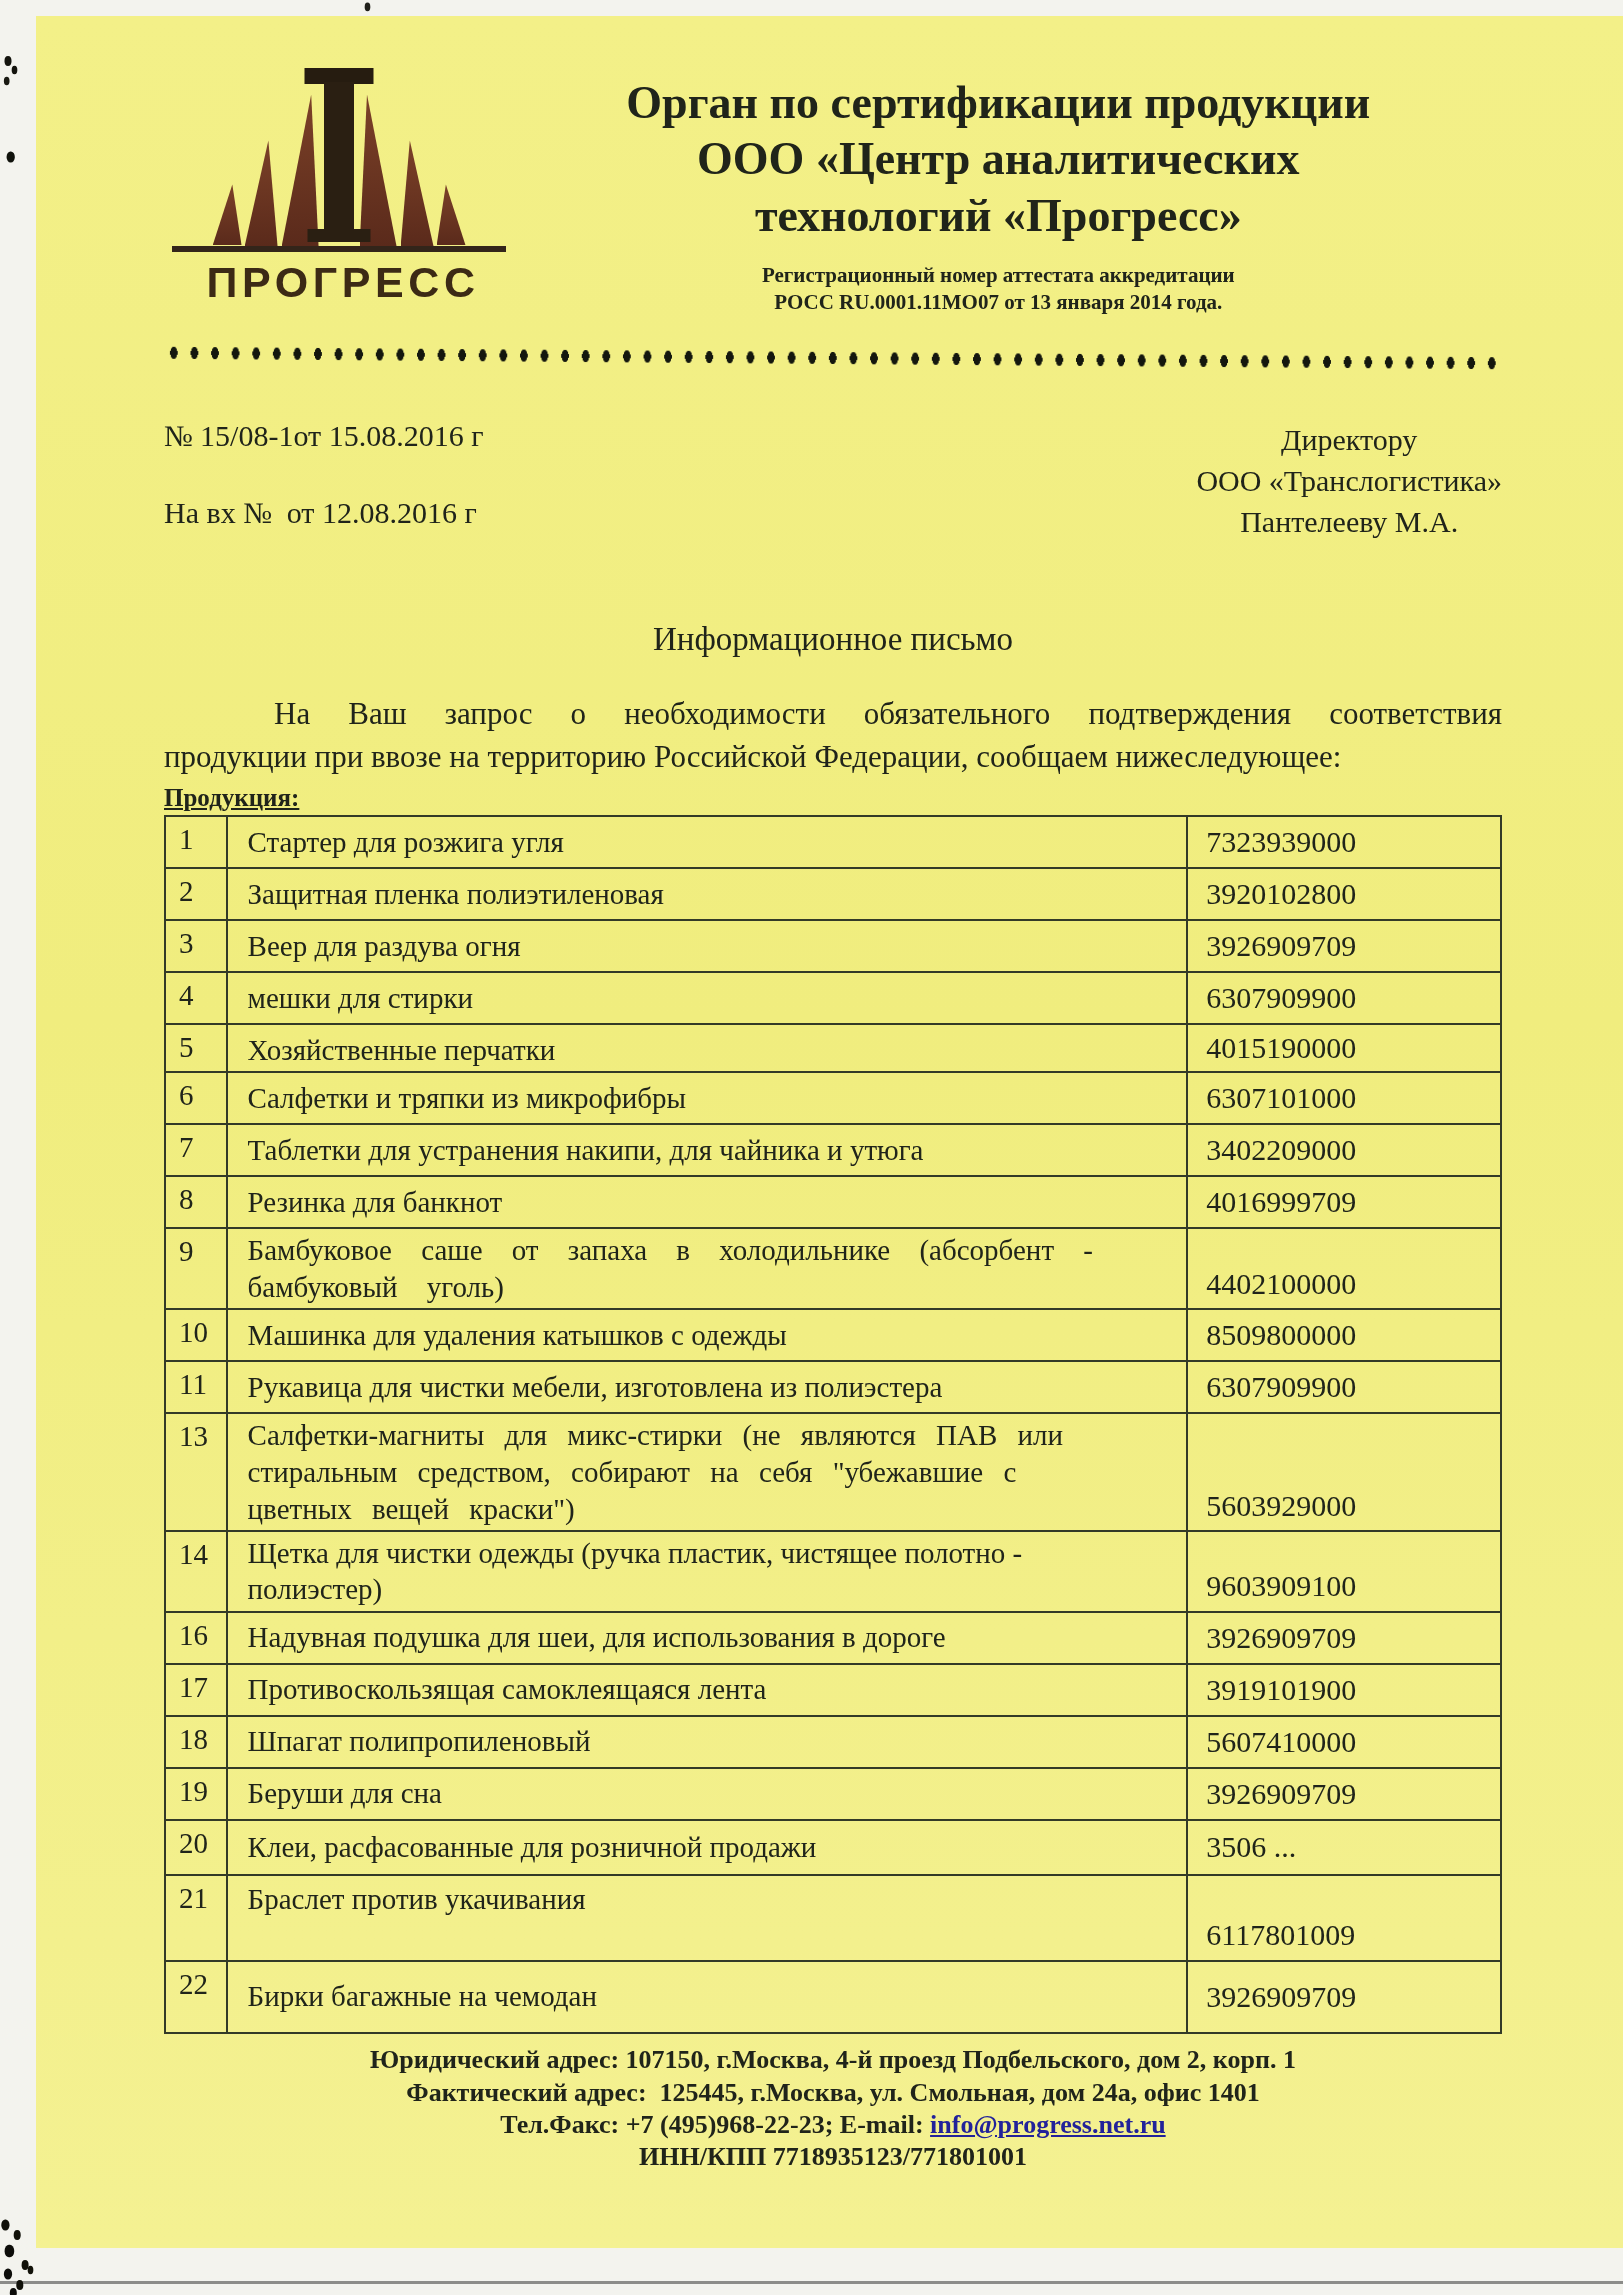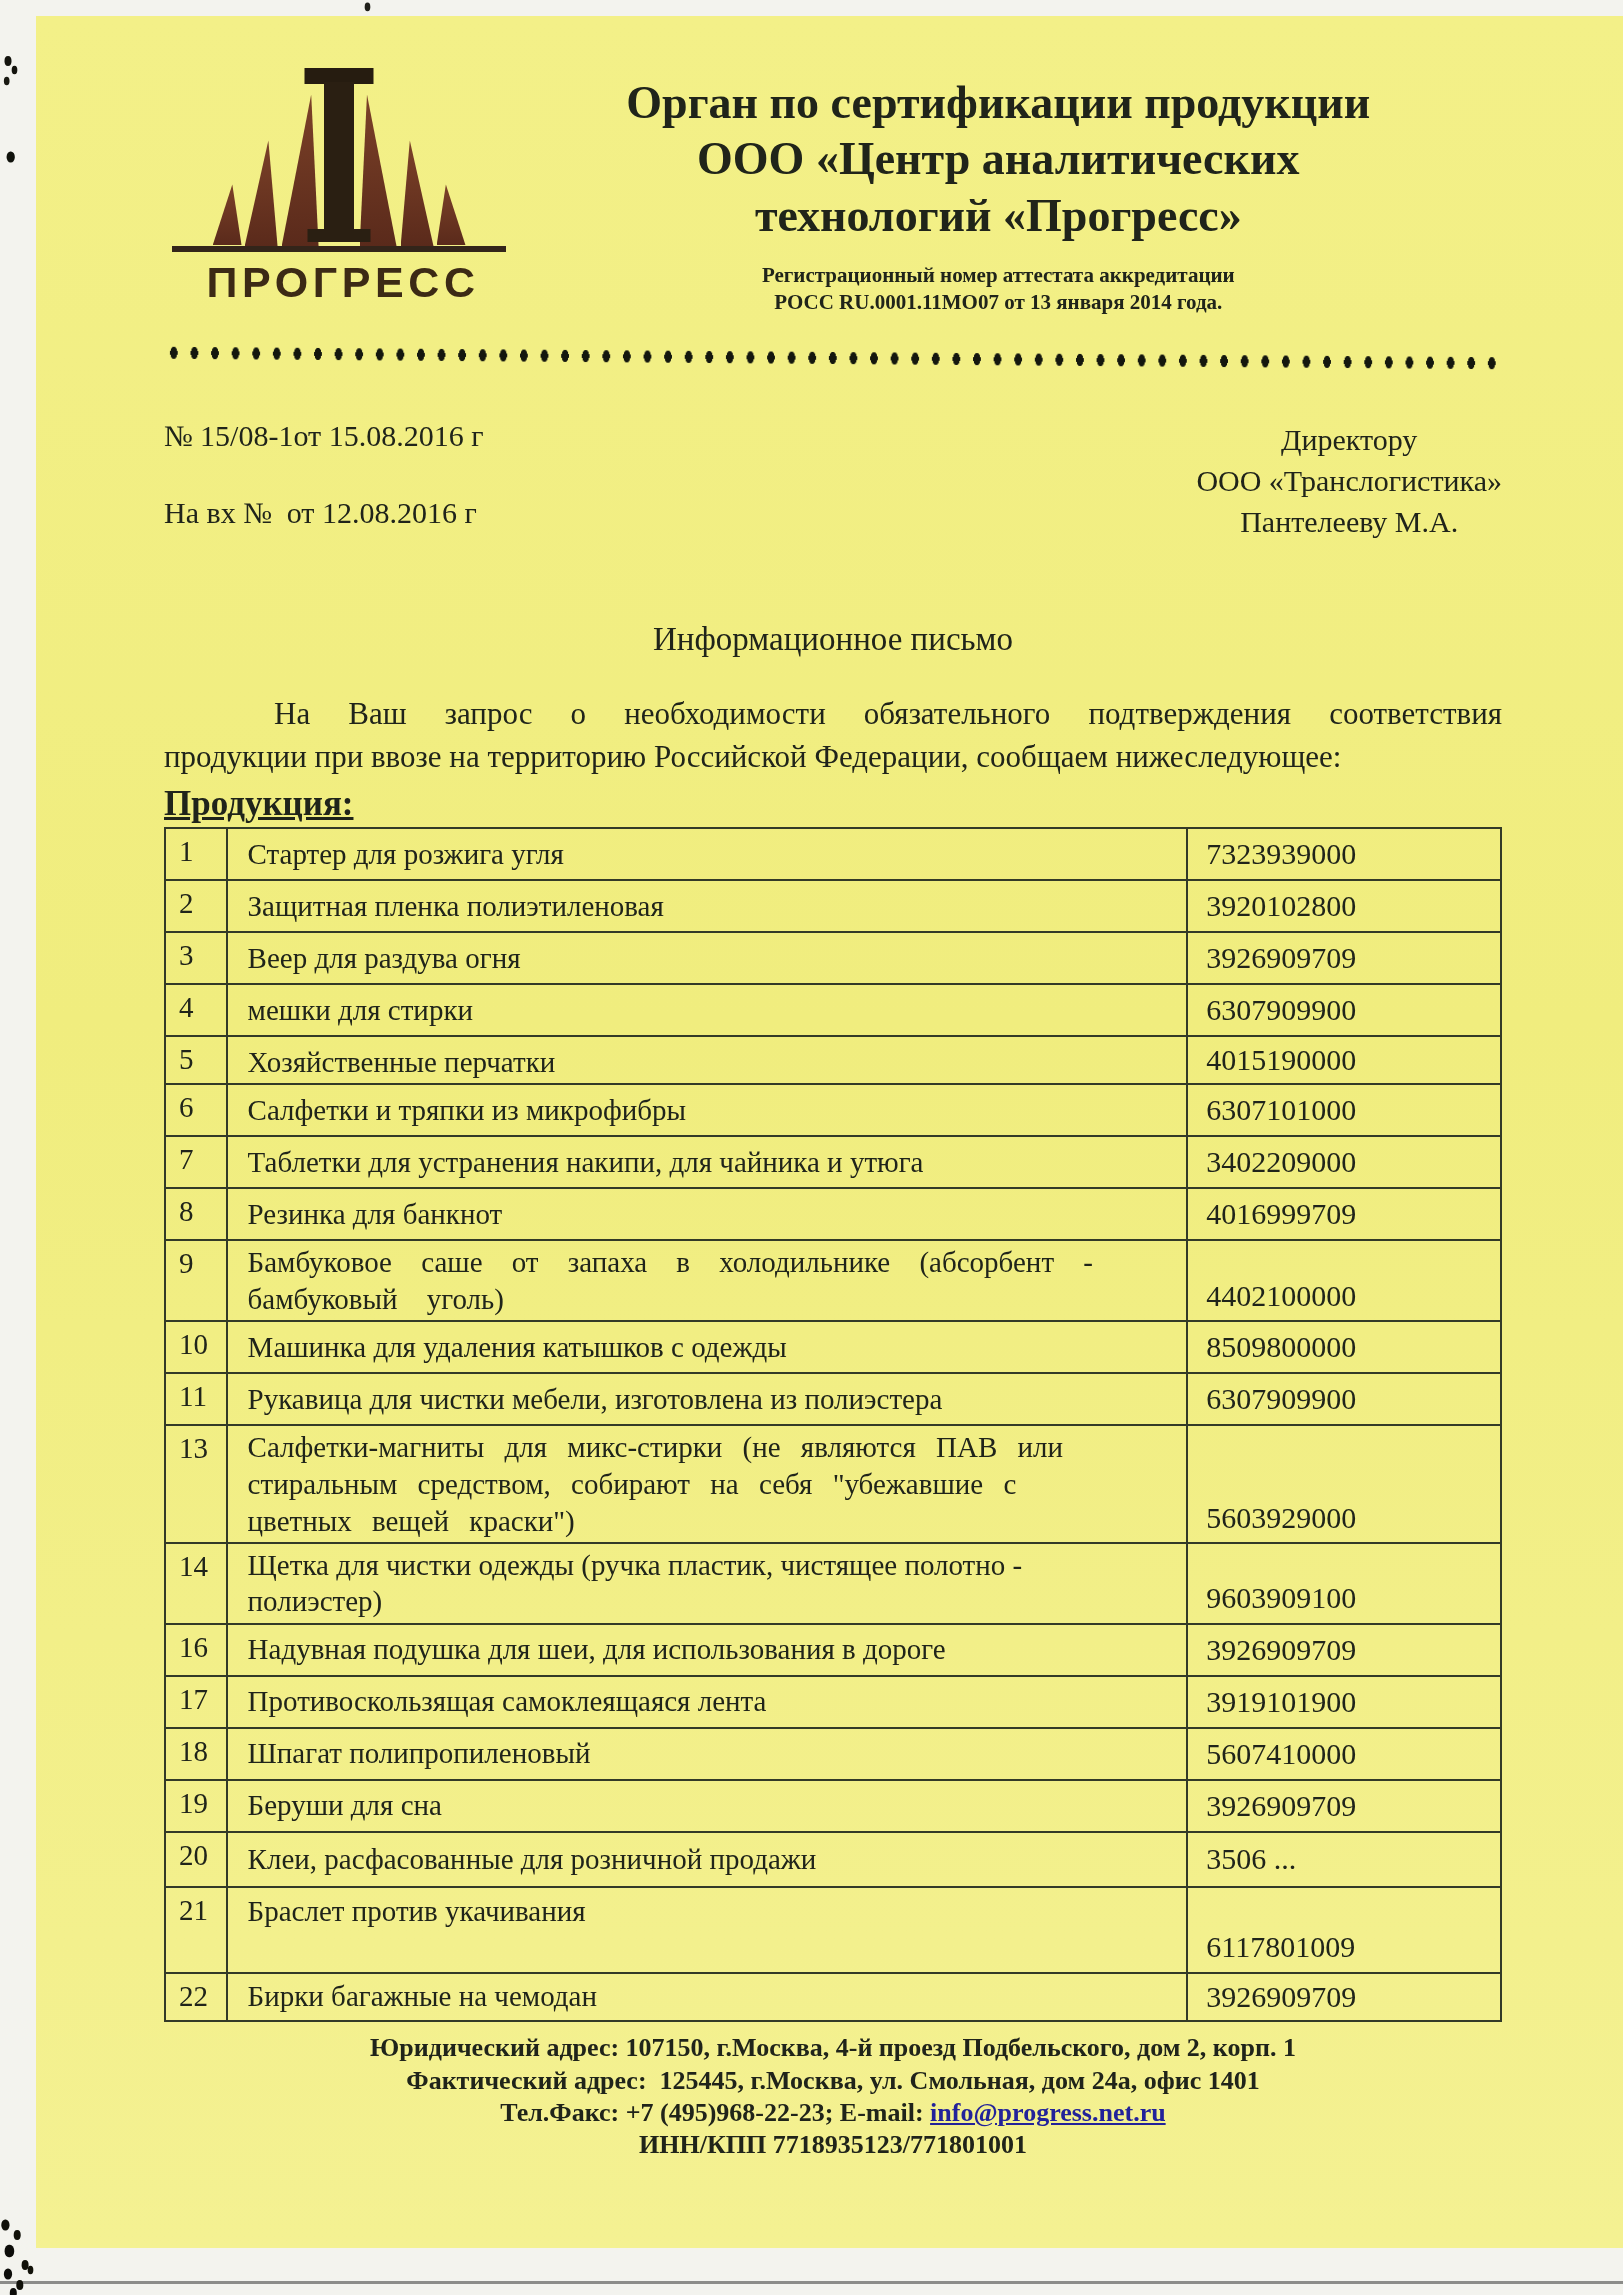--- a/index.html
+++ b/index.html
@@ -46,37 +46,37 @@
   }
   
   .meta{display:flex;justify-content:space-between;margin-top:51px;font-size:30px;}
   .meta-left div{margin-bottom:43px;}
   .meta-right{text-align:center;line-height:1.38;}
   
   .letter-title{text-align:center;font-size:33px;margin-top:48px;}
   .body-par{margin:34px 0 0 0;font-size:31px;line-height:1.4;}
   .body-line1{text-indent:110px;text-align:justify;text-align-last:justify;}
   .body-line2{text-align:left;}
-  .prod-label{font-size:35px;font-weight:700;margin-top:5.2px;}
+  .prod-label{font-size:25px;font-weight:700;margin-top:5.2px;}
   .prod-label span{text-decoration:underline;}
   
   table.products{width:100%;border-collapse:collapse;table-layout:fixed;margin-top:3.9px;font-size:29px;line-height:1.27;}
   table.products td{border:2.6px solid #333a27;box-sizing:border-box;}
   .c-num{vertical-align:top;padding:3.9px 0 0 13px;}
   .c-name{vertical-align:middle;padding:2.6px 15.7px 2.6px 19.6px;}
   .c-code{vertical-align:middle;padding:2.6px 6.5px 2.6px 18.3px;font-size:30px;}
   tr.codeBottom .c-code{vertical-align:bottom;padding-bottom:5.2px;}
   tr.codeTop .c-code{vertical-align:top;padding-top:4px;}
   tr.nameTop .c-name{vertical-align:top;padding-top:5.2px;}
   tr.nameBottom .c-name{vertical-align:bottom;padding-bottom:2.6px;}
   tr.pre .c-name{white-space:pre-line;}
   tr.just .c-name{white-space:pre-line;word-spacing:13px;}
   tr.jwide .c-name{white-space:pre-line;word-spacing:22px;}
   tr.h74 td{height:48px;} tr.h80 td{height:52px;} tr.h84 td{height:55px;border-radius:12px;}
-  tr.h88 td{height:48px;font-family:Liberation Serif, serif;} tr.h122 td{height:80px;} tr.h132 td{height:86px;}
+  tr.h88 td{height:72px;font-family:Liberation Serif, serif;} tr.h122 td{height:80px;} tr.h132 td{height:86px;}
   tr.h172 td{height:113px;} tr.h174 td{height:114px;}
   
   .footer{margin-top:10.5px;text-align:center;font-weight:700;font-size:26px;line-height:1.24;}
   .email{color:#22229a;text-decoration:underline;}
   
   .scan-line{position:absolute;left:0;top:2281px;width:1623px;height:2.6px;background:#8c8c89;}
   #noise{position:absolute;left:0;top:0;width:3.3px;height:5.9px;background:transparent;border-radius:50%;
     box-shadow:
       6.5px 58px 0 2px #14140e, 13px 67px 0 1.3px #14140e, 5.2px 78px 0 1.3px #1a1a12,
       9.2px 154px 0 2.6px #10120c, 366px 3.9px 0 1.3px #20201a,

